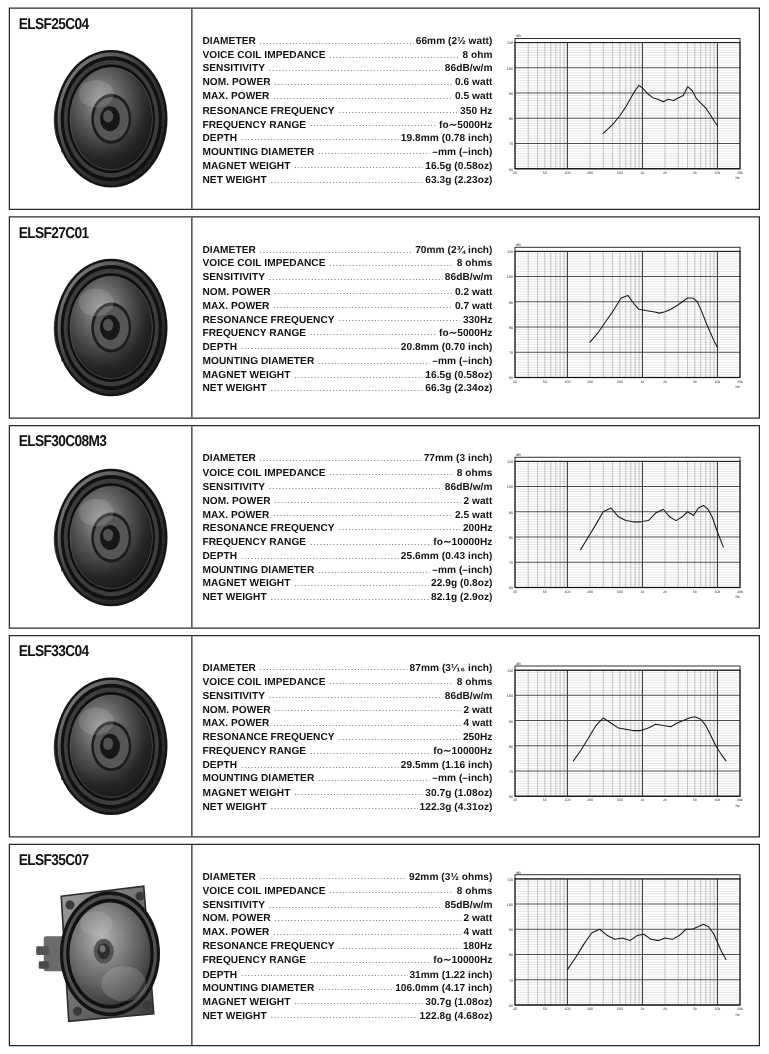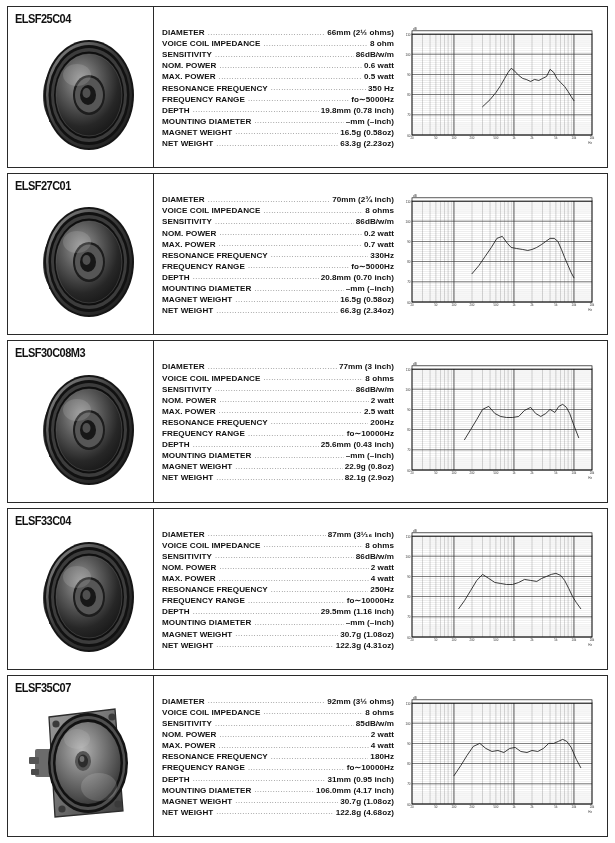--- a/index.html
+++ b/index.html
@@ -168,21 +168,21 @@
   <ellipse cx="58" cy="42" rx="14" ry="11" fill="#cdcdcd" opacity="0.20"></ellipse>
   <ellipse cx="70" cy="62" rx="33" ry="41" fill="none" stroke="#7a7a7a" stroke-width="0.7" opacity="0.5"></ellipse>
 </svg>
         </div>
     </div>
     <div class="panel-right">
       <div class="specs">
           <div class="spec-row">
       <span class="spec-label">DIAMETER</span>
       <span class="spec-dots"></span>
-      <span class="spec-val">66mm (2½ ohms)</span>
+      <span class="spec-val">66mm (2½ watt)</span>
     </div>
           <div class="spec-row">
       <span class="spec-label">VOICE COIL IMPEDANCE</span>
       <span class="spec-dots"></span>
       <span class="spec-val">8 ohm</span>
     </div>
           <div class="spec-row">
       <span class="spec-label">SENSITIVITY</span>
       <span class="spec-dots"></span>
       <span class="spec-val">86dB/w/m</span>
@@ -1053,21 +1053,21 @@
       <span class="spec-val">180Hz</span>
     </div>
           <div class="spec-row">
       <span class="spec-label">FREQUENCY RANGE</span>
       <span class="spec-dots"></span>
       <span class="spec-val">fo∼10000Hz</span>
     </div>
           <div class="spec-row">
       <span class="spec-label">DEPTH</span>
       <span class="spec-dots"></span>
-      <span class="spec-val">31mm (0.95 inch)</span>
+      <span class="spec-val">31mm (1.22 inch)</span>
     </div>
           <div class="spec-row">
       <span class="spec-label">MOUNTING DIAMETER</span>
       <span class="spec-dots"></span>
       <span class="spec-val">106.0mm (4.17 inch)</span>
     </div>
           <div class="spec-row">
       <span class="spec-label">MAGNET WEIGHT</span>
       <span class="spec-dots"></span>
       <span class="spec-val">30.7g (1.08oz)</span>

